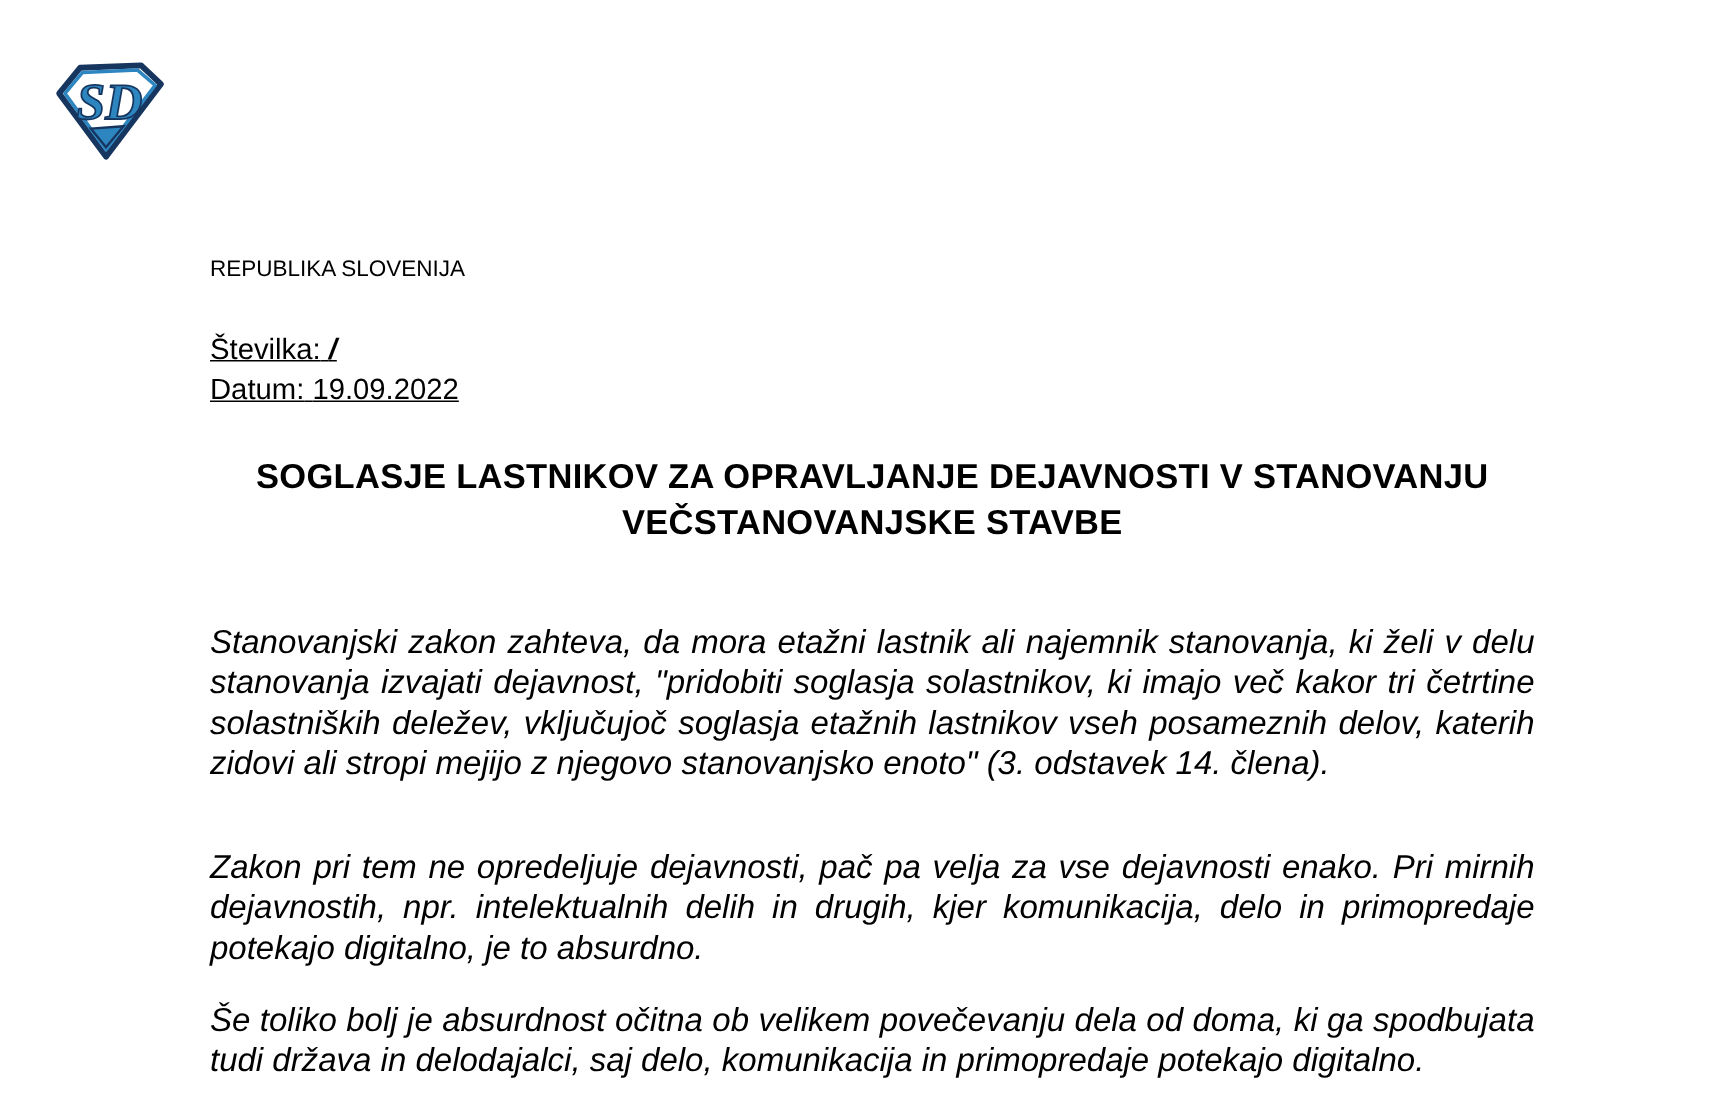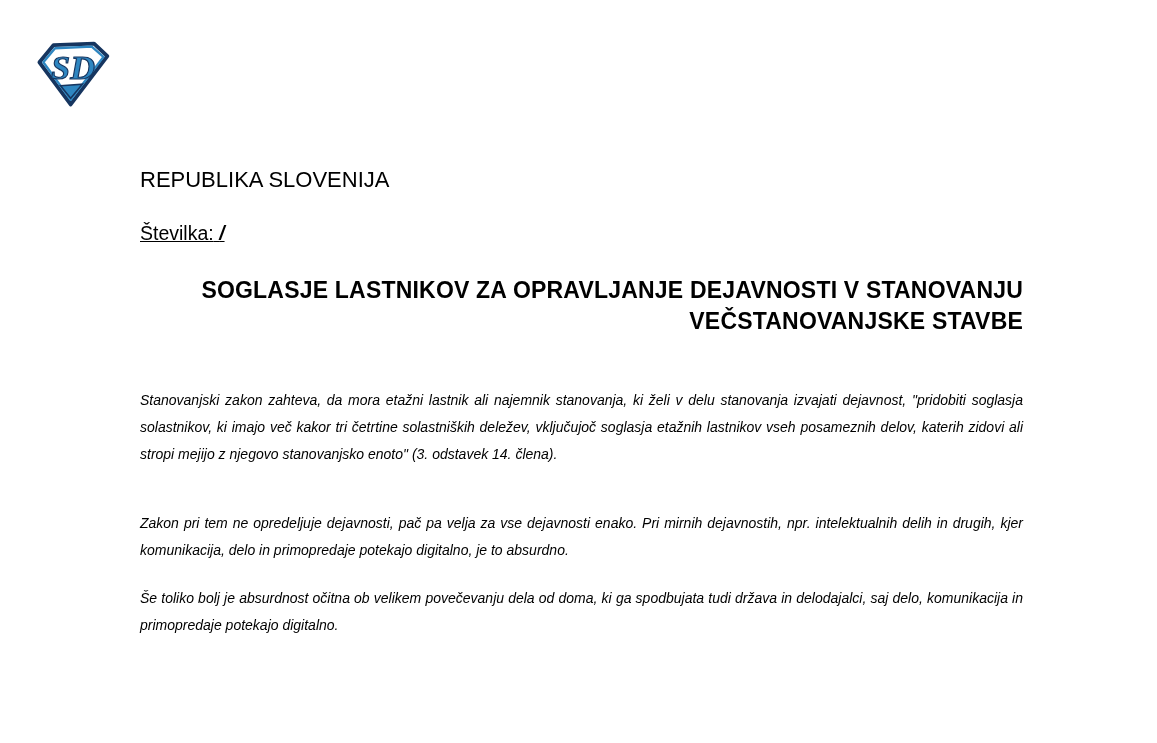--- a/index.html
+++ b/index.html
@@ -23,44 +23,44 @@
     height: 72px;
   }
   .content {
     position: absolute;
     left: 140px;
     top: 0;
     width: 883px;
   }
   .header-block {
     margin-top: 166px;
-    font-size: 22px;
+    font-size: 15px;
     line-height: 27px;
   }
   .meta-block {
     margin-top: 27px;
     font-size: 19.5px;
     line-height: 27px;
     text-decoration: underline;
   }
   .meta-line .value-italic {
     font-weight: bold;
     font-style: italic;
   }
   .doc-title {
     margin: 28px 0 0 0;
     font-size: 23px;
     line-height: 31px;
     font-weight: bold;
-    text-align: right;
+    text-align: center;
     letter-spacing: 0.2px;
   }
   .body-paragraphs p {
     font-style: italic;
-    font-size: 14px;
+    font-size: 22px;
     line-height: 27px;
     text-align: justify;
     margin: 0;
   }
   .body-paragraphs p.p1 { margin-top: 50px; }
   .body-paragraphs p.p2 { margin-top: 42px; }
   .body-paragraphs p.p3 { margin-top: 21px; }
 </style>
 </head>
 <body>
@@ -76,20 +76,24 @@
 
   <div class="header-block">
     <div>REPUBLIKA SLOVENIJA</div>
   </div>
 
   <div class="meta-block">
     <div class="meta-line">
       <span>Številka:</span>
       <span class="value-italic">/</span>
     </div>
+    <div class="meta-line">
+      <span>Datum:</span>
+      <span>19.09.2022</span>
+    </div>
   </div>
 
   <h1 class="doc-title">SOGLASJE LASTNIKOV ZA OPRAVLJANJE DEJAVNOSTI V STANOVANJU VEČSTANOVANJSKE STAVBE</h1>
 
   <div class="body-paragraphs">
     <p class="p1">Stanovanjski zakon zahteva, da mora etažni lastnik ali najemnik stanovanja, ki želi v delu stanovanja izvajati dejavnost, "pridobiti soglasja solastnikov, ki imajo več kakor tri četrtine solastniških deležev, vključujoč soglasja etažnih lastnikov vseh posameznih delov, katerih zidovi ali stropi mejijo z njegovo stanovanjsko enoto" (3. odstavek 14. člena).</p>
     <p class="p2">Zakon pri tem ne opredeljuje dejavnosti, pač pa velja za vse dejavnosti enako. Pri mirnih dejavnostih, npr. intelektualnih delih in drugih, kjer komunikacija, delo in primopredaje potekajo digitalno, je to absurdno.</p>
     <p class="p3">Še toliko bolj je absurdnost očitna ob velikem povečevanju dela od doma, ki ga spodbujata tudi država in delodajalci, saj delo, komunikacija in primopredaje potekajo digitalno.</p>
   </div>
 

